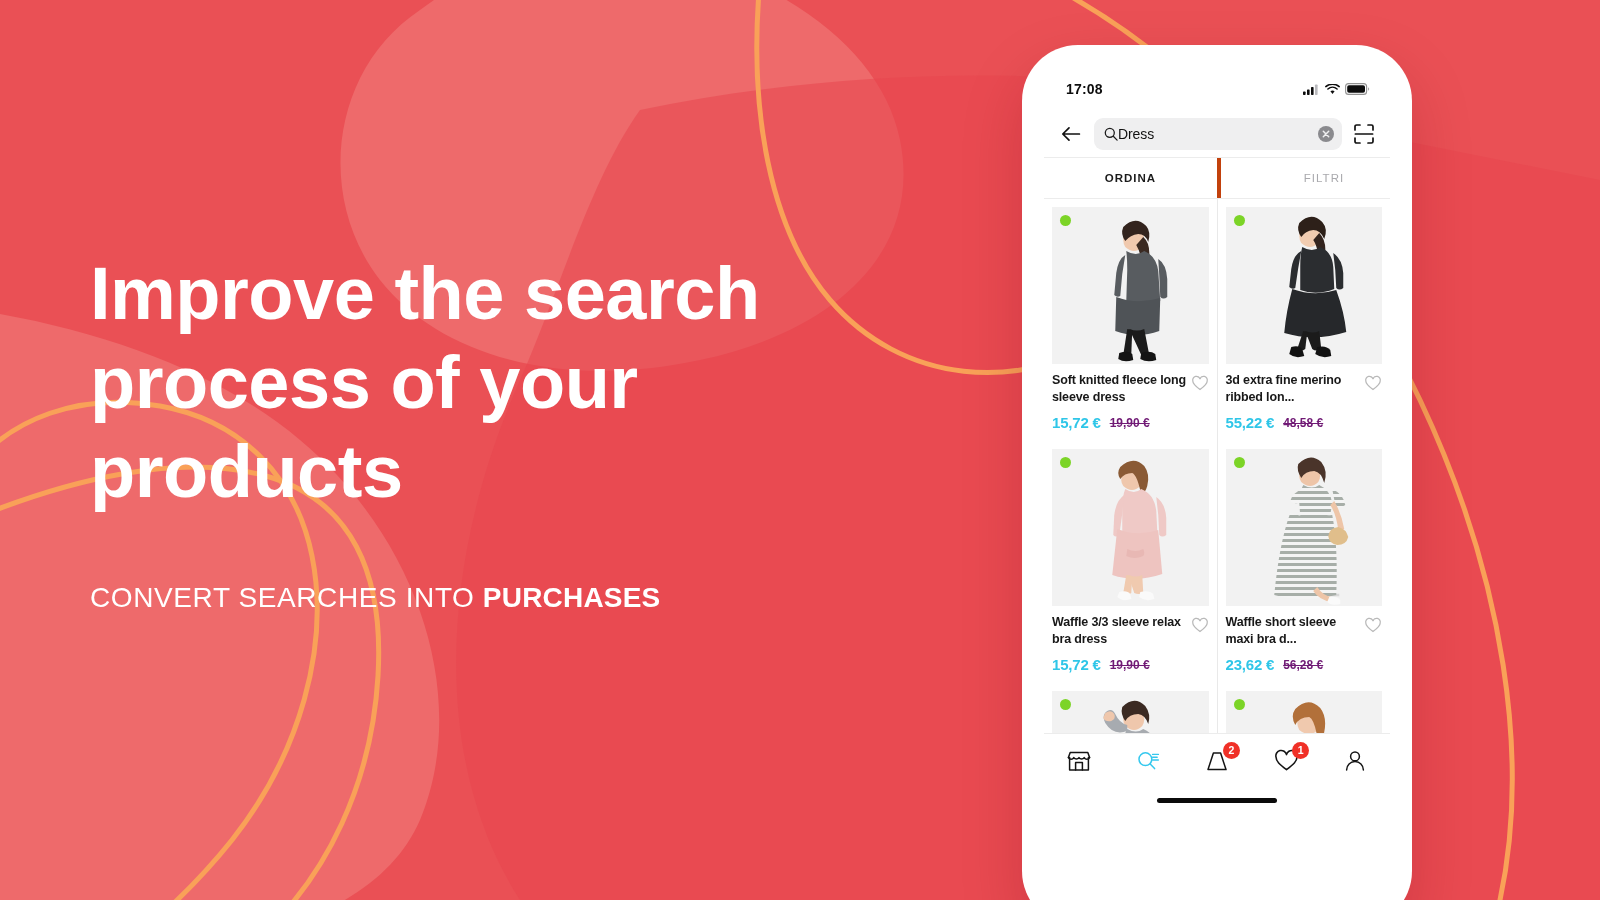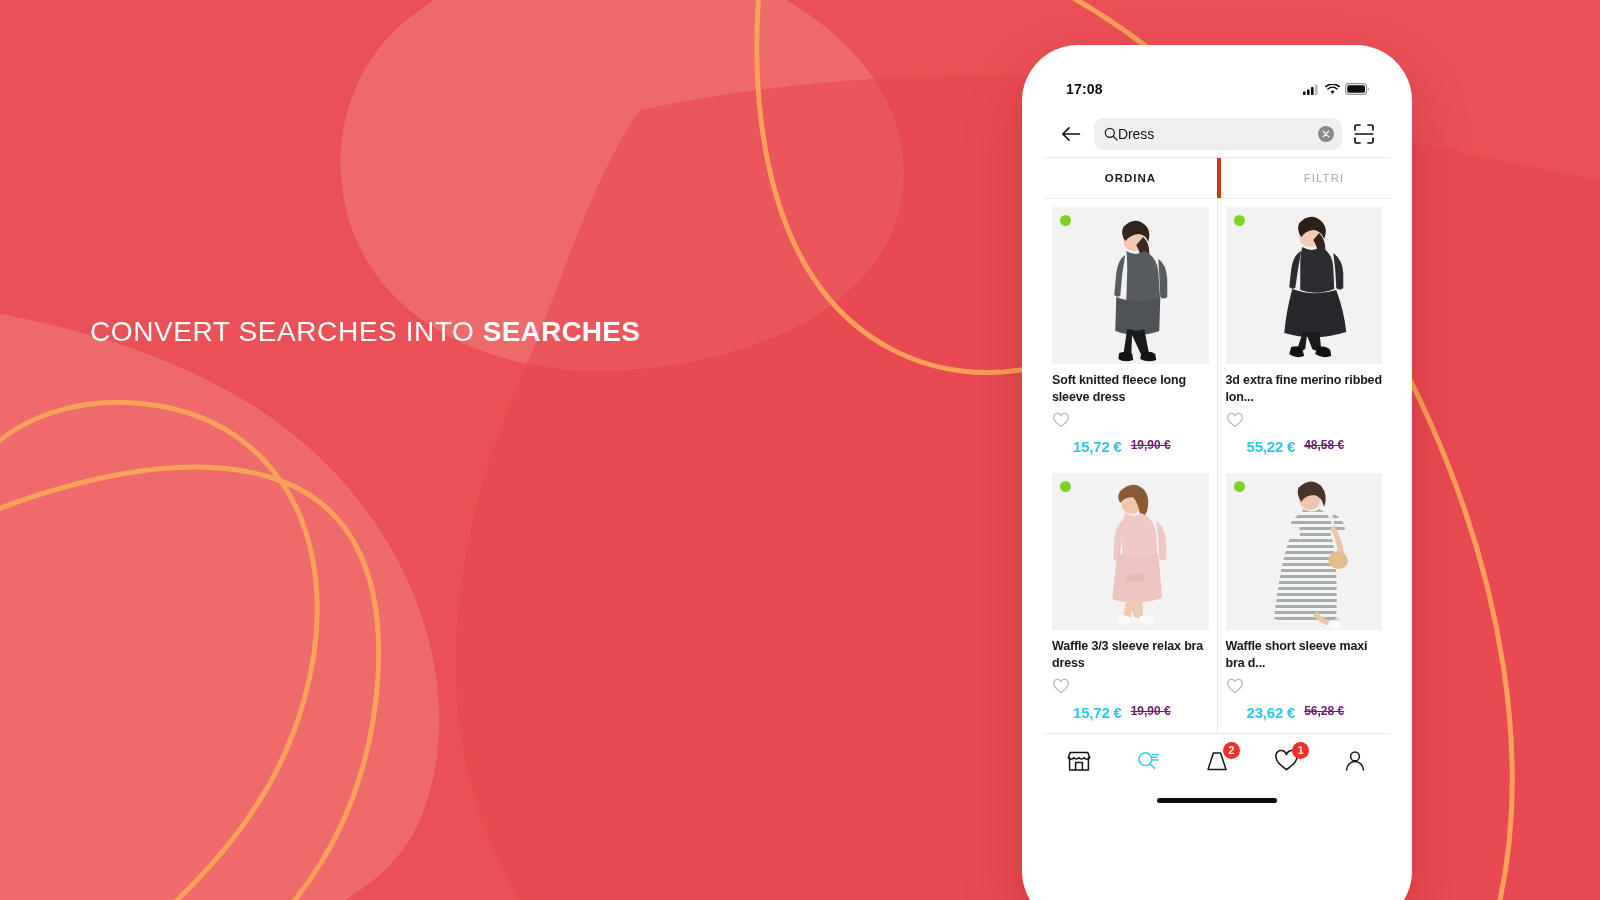--- a/index.html
+++ b/index.html
@@ -140,31 +140,31 @@
     background:#F2F2F2;
     overflow:hidden;
   }
   .dot {
     position:absolute; left:8px; top:8px;
     width:11px; height:11px; border-radius:50%;
     background:#7CD427;
     z-index:4;
   }
   .figure { position:absolute; left:0; top:0; width:100%; height:100%; }
-  .titlerow { display:flex; align-items:flex-start; margin-top:8px; gap:4px;flex-direction:column; }
+  .titlerow { display:flex; align-items:flex-start; margin-top:8px; gap:4px; }
   .ptitle {
     flex:1 1 auto;
     font-size:12.5px;
     font-weight:700;
     color:#181818;
     line-height:1.32;
     letter-spacing:-0.15px;
   }
   .heart { flex:0 0 18px; width:18px; height:18px; margin-top:2px; }
-  .pricerow { display:flex; align-items:flex-start; gap:9px; margin-top:9px;margin-left:21px; }
+  .pricerow { display:flex; align-items:center; gap:9px; margin-top:9px; }
   .price-now { font-size:15px; font-weight:700; color:#2FC6E8; letter-spacing:-0.2px; }
   .price-old { font-size:12px; font-weight:700; color:#701a75; text-decoration:line-through; }
 
   
   .bottomnav {
     flex:0 0 54px;
     border-top:1px solid #ECECEC;
     display:flex; align-items:center;
     background:#fff;
     position:relative; z-index:20;
@@ -219,23 +219,28 @@
   <path fill="none" stroke="#F9A158" stroke-width="5" stroke-linecap="round" d="M760,-20 C748,110 770,230 830,300 C900,382 1020,398 1120,330"></path>
 
   <path fill="none" stroke="#F9A158" stroke-width="5" stroke-linecap="round" d="M-20,1032 C60,1000 160,930 232,840 C300,754 330,646 312,556
            C296,476 240,420 160,406 C80,392 10,418 -30,470"></path>
 
   <path fill="none" stroke="#F9A158" stroke-width="5" stroke-linecap="round" d="M-20,1030 C80,1034 180,1006 250,946 C330,878 372,778 378,676
            C384,574 352,500 266,476 C180,452 70,480 -20,516"></path>
 </svg>
 
 <div class="copy">
+  <h1 class="headline">
+    <span>Improve the search</span><br>
+    <span>process of your</span><br>
+    <span>products</span>
+  </h1>
   <div class="subline">
     <span>CONVERT SEARCHES INTO</span>
-    <b>SEARCHES</b>
+    <b>PURCHASES</b>
   </div>
 </div>
 
 <div class="phone">
   <div class="screen">
 
     <div class="notch"></div>
 
     <div class="statusbar">
       <div class="clock">17:08</div>

